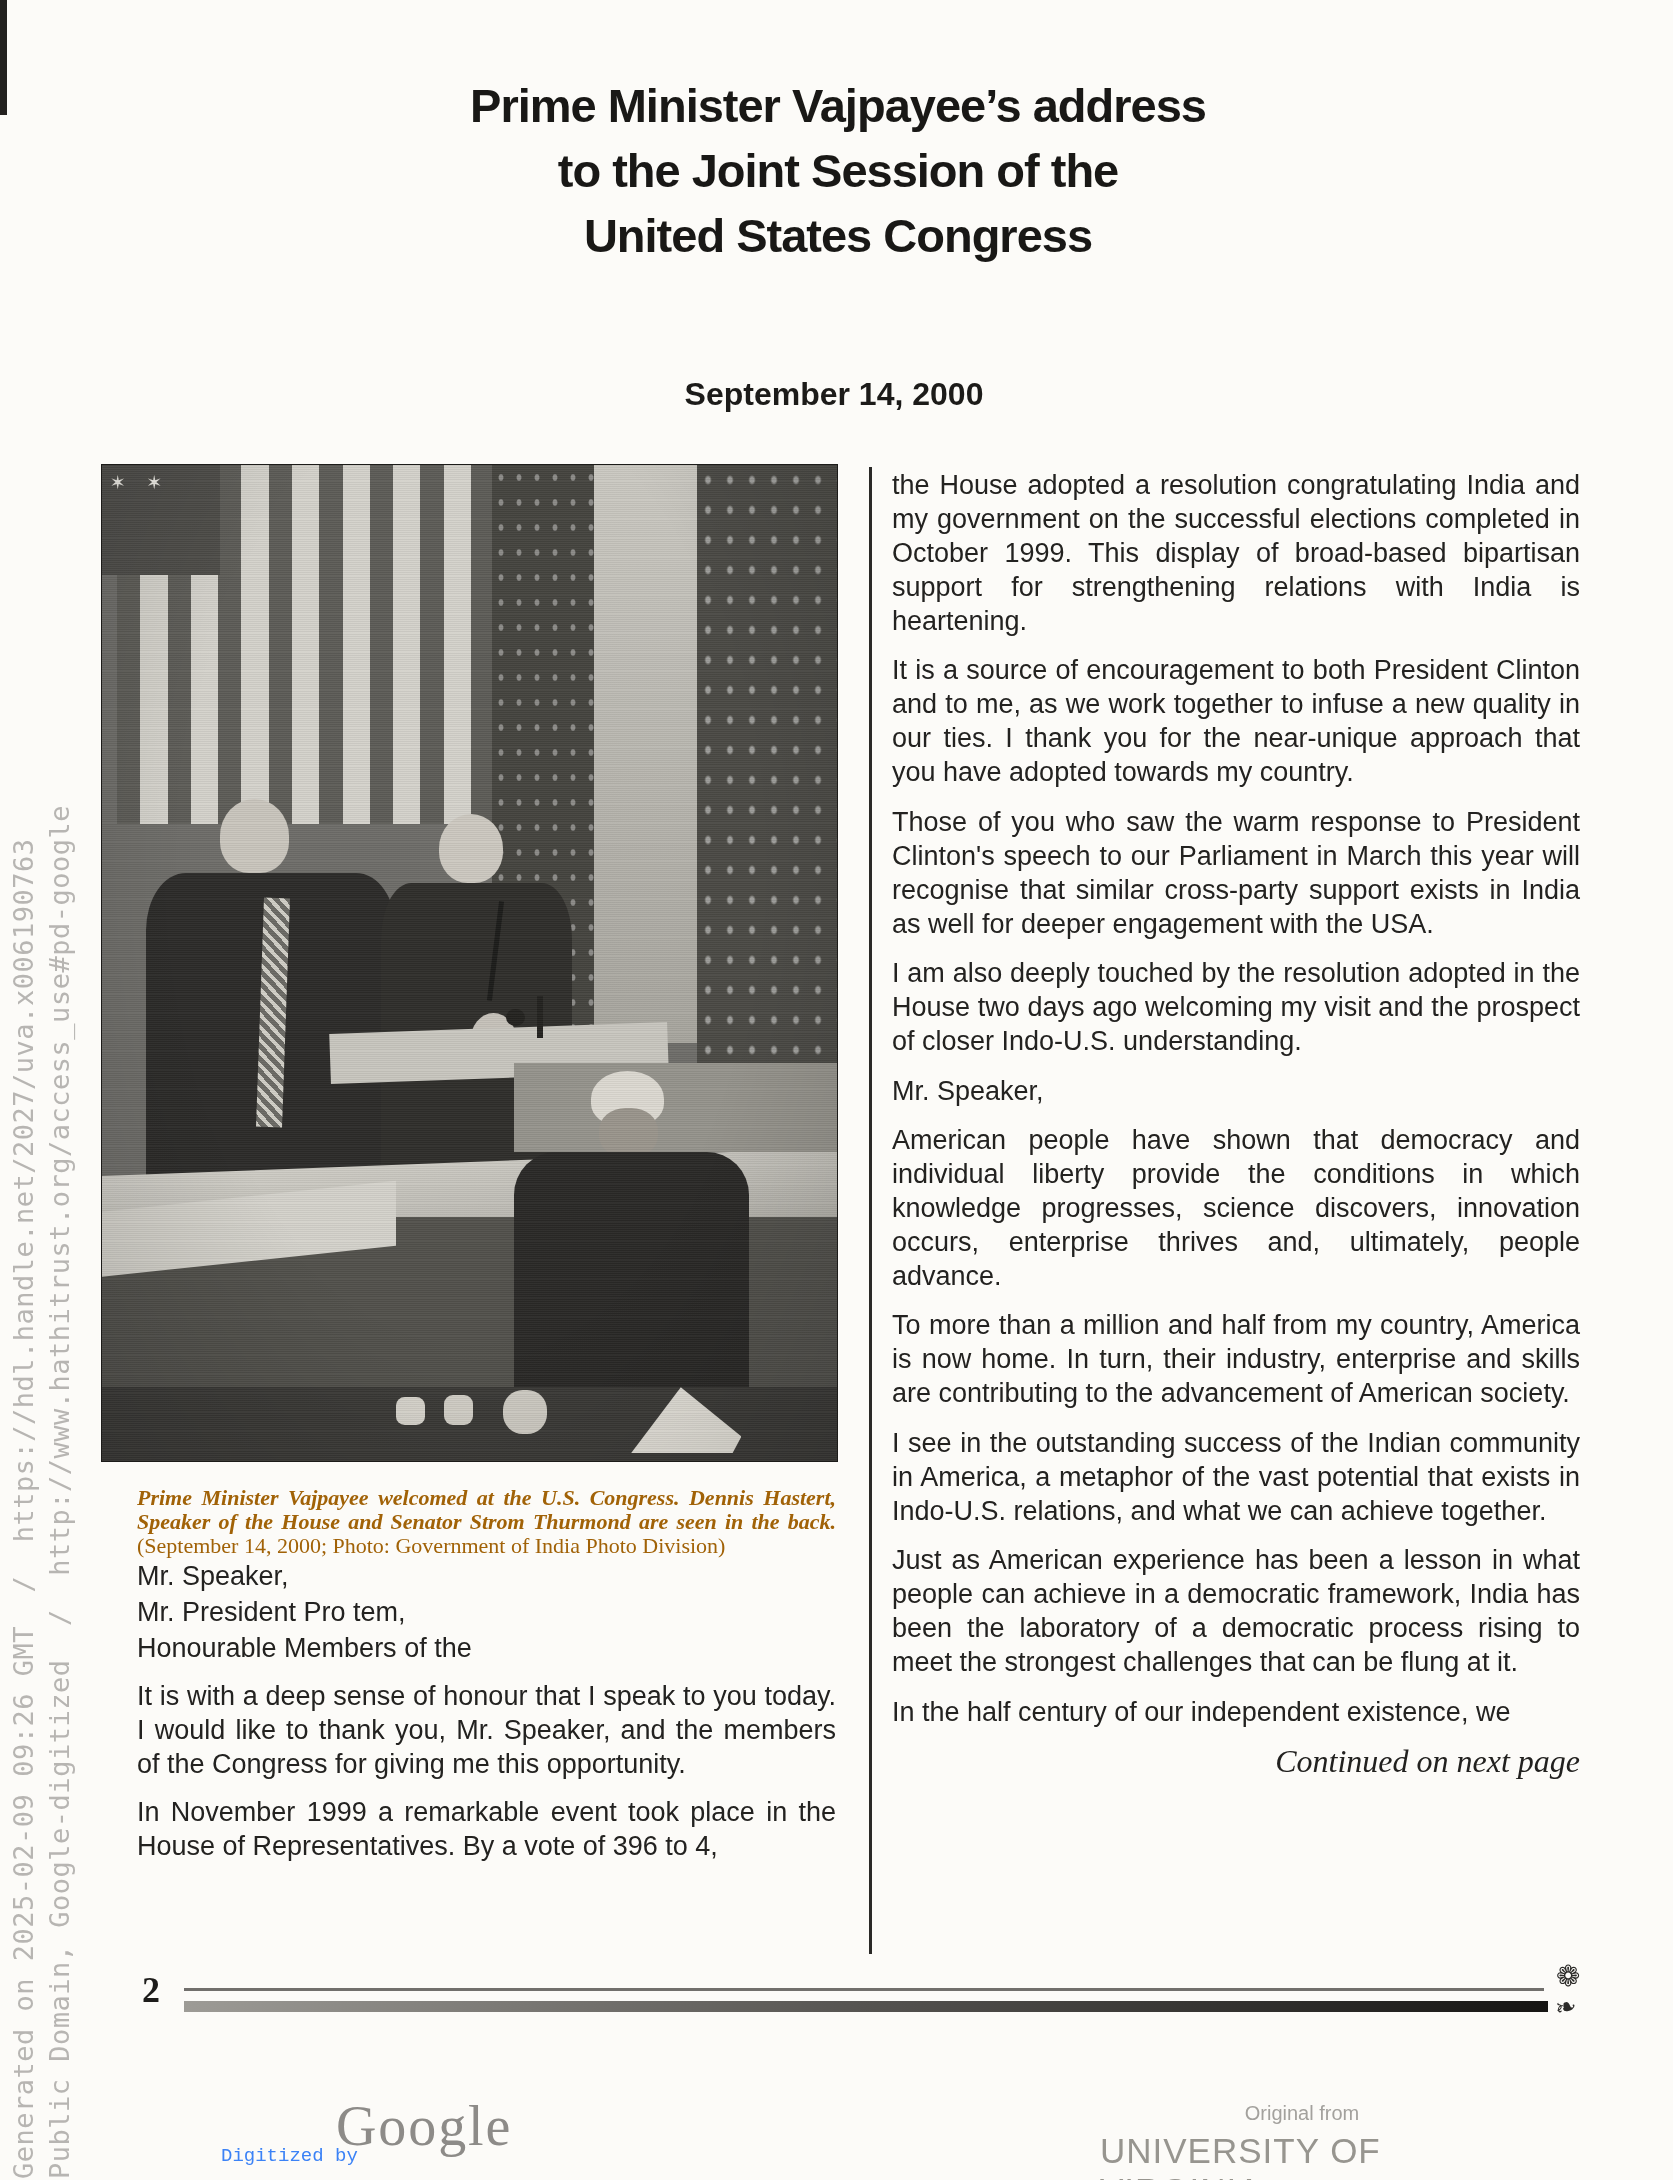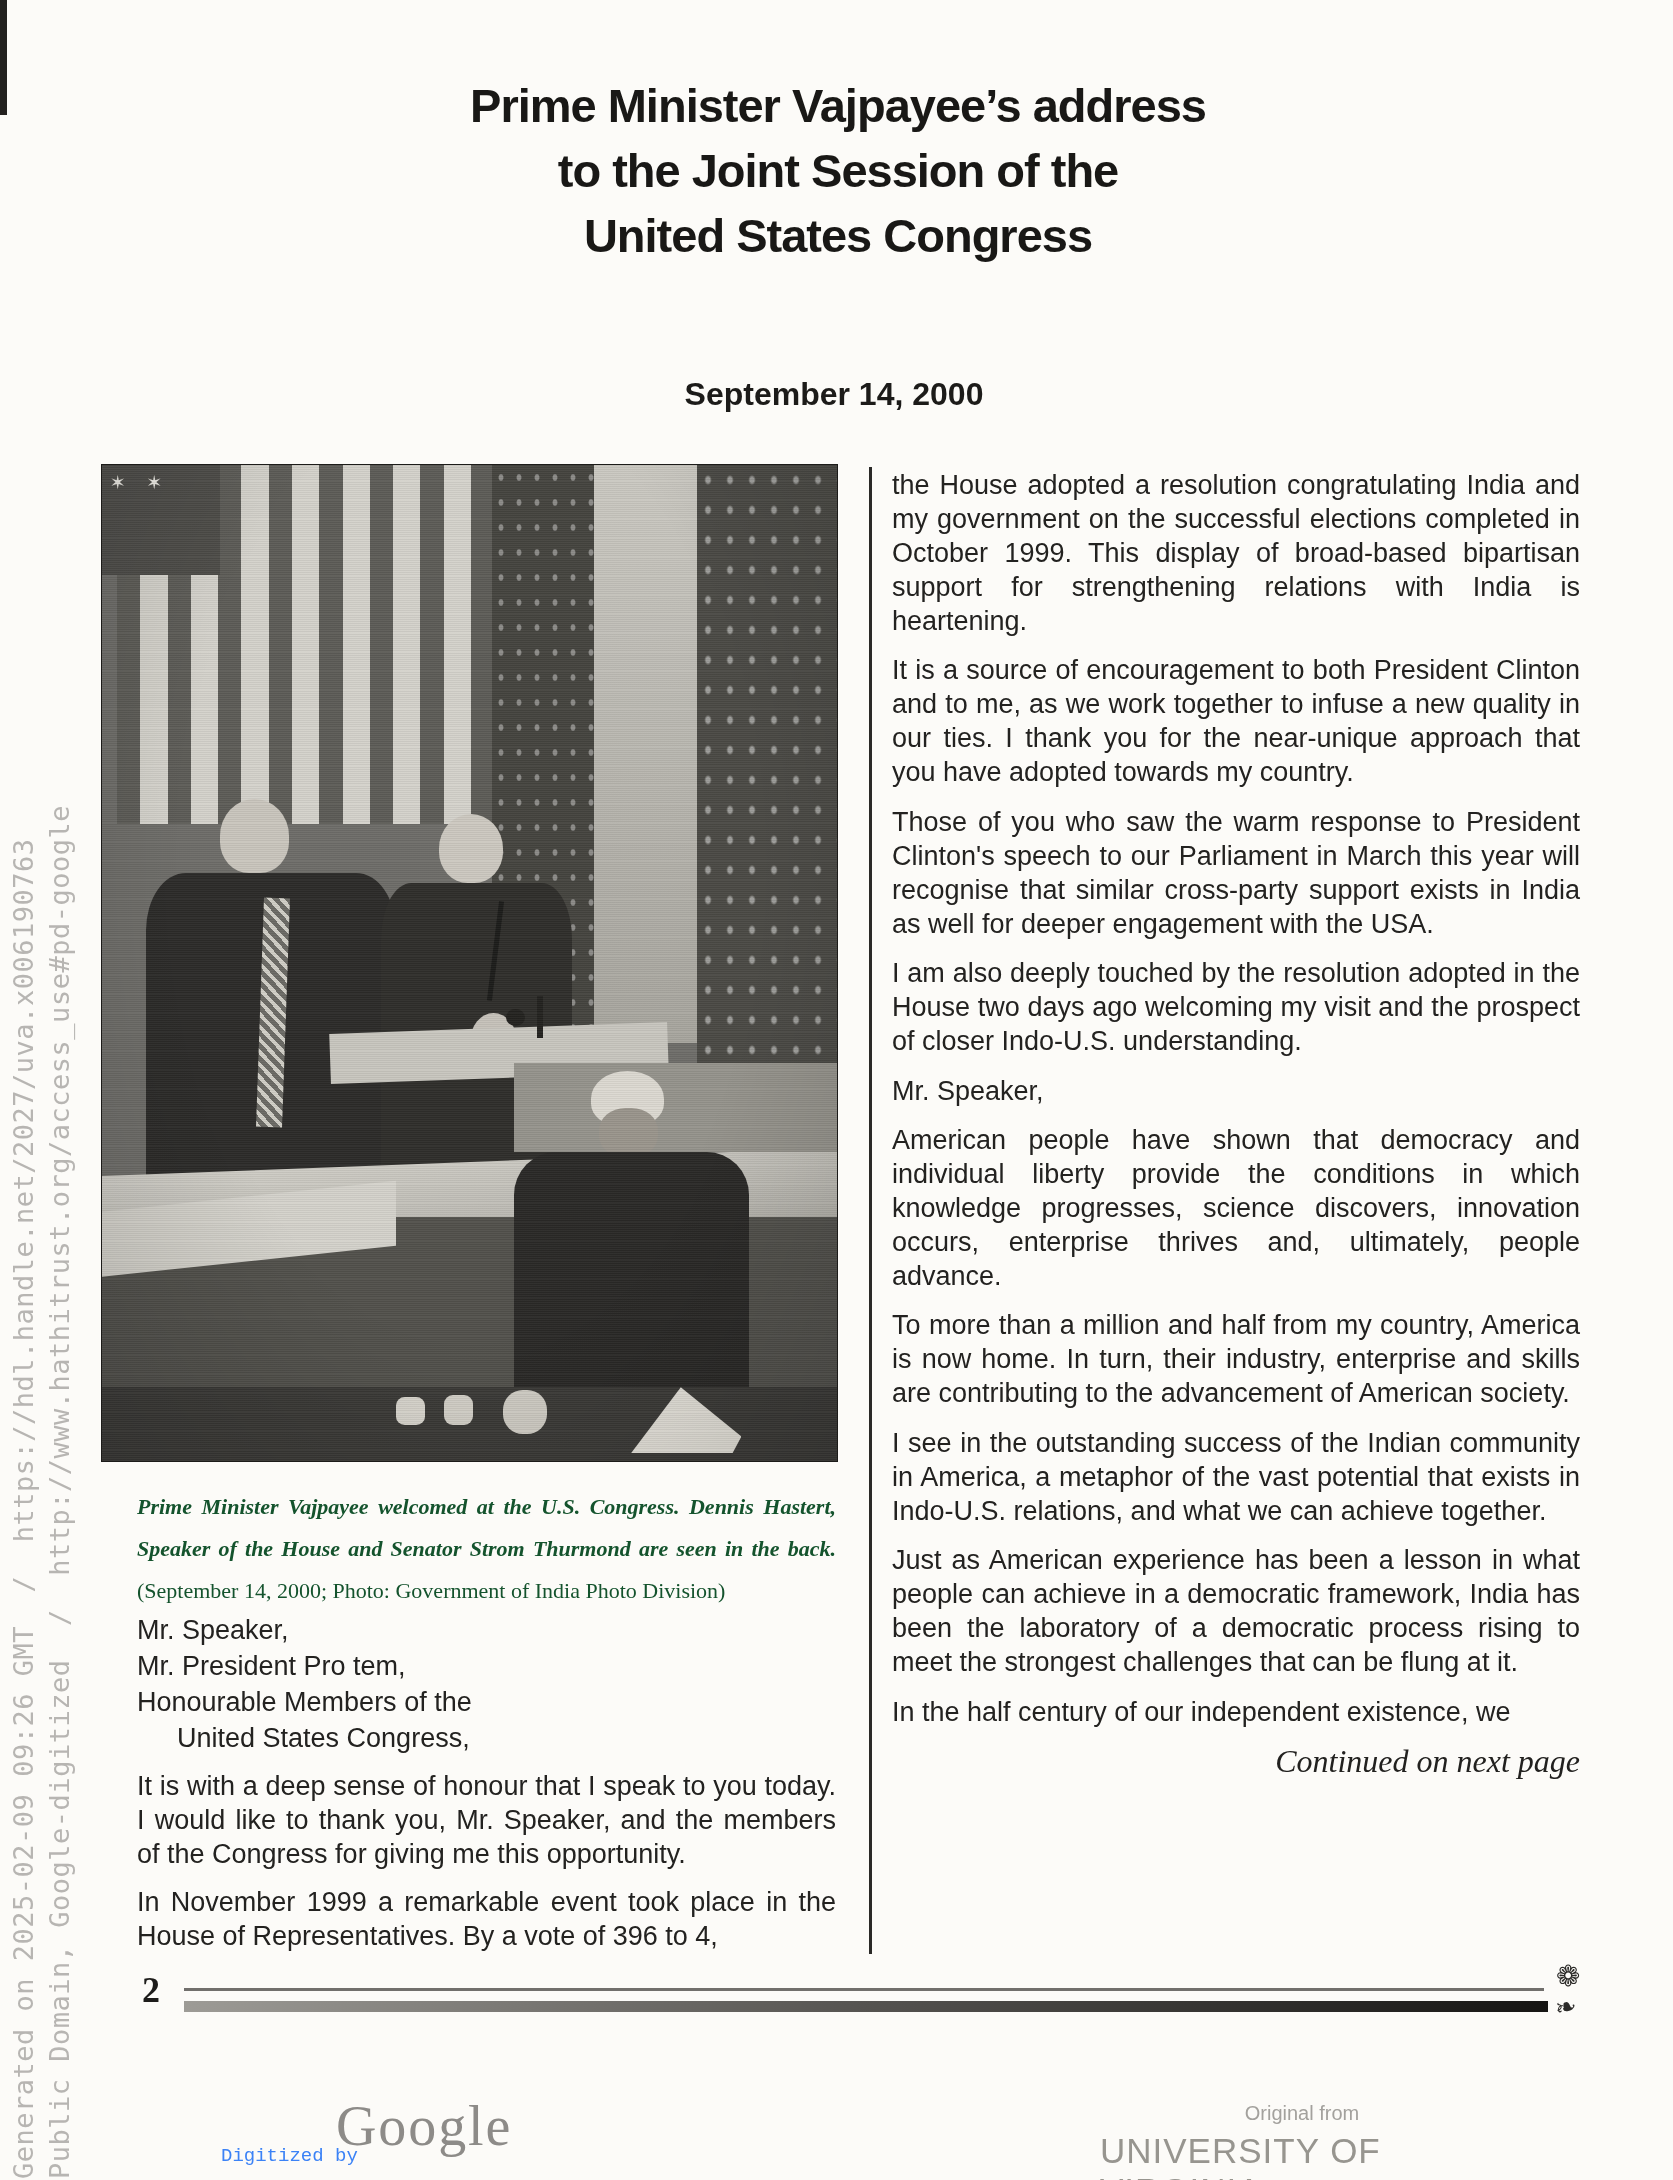--- a/index.html
+++ b/index.html
@@ -65,22 +65,22 @@
   .ph-grain{left:0;top:0;width:100%;height:100%;
     background:repeating-linear-gradient(0deg,rgba(255,255,255,.035) 0 1px,rgba(0,0,0,.05) 1px 1.9px),
                radial-gradient(ellipse at 50% 40%,rgba(0,0,0,0) 55%,rgba(0,0,0,.14));}
   
   .divider{position:absolute;left:869px;top:467px;width:2.9px;height:1487px;background:#2a2927;}
   .col{font-size:27px;line-height:34px;text-align:justify;color:#232220;}
   .col p{margin:0 0 15.4px 0;}
   .left-col{position:absolute;left:137px;top:1467px;width:699px;}
   .right-col{position:absolute;left:892px;top:468px;width:688px;}
   .caption{
-    font-family:"Liberation Serif",serif;font-size:22px;line-height:42px;
-    text-align:justify;margin:0 0 21px 0;color:#14532d;
+    font-family:"Liberation Serif",serif;font-size:22px;line-height:24px;
+    text-align:justify;margin:0 0 21px 0;color:#a16207;
   }
   .caption .cap-i{font-style:italic;font-weight:700;}
   .salutation div{line-height:36px;text-align:left;}
   .salutation .indent{padding-left:40px;}
   .left-col p{margin:13.4px 0 0 0;}
   .left-col p:first-of-type{margin-top:19px;}
   .continued{
     font-family:"Liberation Serif",serif;font-style:italic;font-size:32px;
     text-align:right;margin-top:5.8px;color:#22211f;
   }
@@ -153,21 +153,20 @@
   </div>
 
   <div class="divider"></div>
 
   <div class="left-col col">
     <p class="caption"><span class="cap-i">Prime Minister Vajpayee welcomed at the U.S. Congress. Dennis Hastert, Speaker of the House and Senator Strom Thurmond are seen in the back.</span><span> (September 14, 2000; Photo: Government of India Photo Division)</span></p>
     <div class="salutation">
       <div>Mr. Speaker,</div>
       <div>Mr. President Pro tem,</div>
       <div>Honourable Members of the</div>
-      <div class="indent">United States Congress,</div>
     </div>
     <p>It is with a deep sense of honour that I speak to you today. I would like to thank you, Mr. Speaker, and the members of the Congress for giving me this opportunity.</p>
     <p>In November 1999 a remarkable event took place in the House of Representatives. By a vote of 396 to 4,</p>
   </div>
 
   <div class="right-col col">
     <p>the House adopted a resolution congratulating India and my government on the successful elections completed in October 1999. This display of broad-based bipartisan support for strengthening relations with India is heartening.</p>
     <p>It is a source of encouragement to both President Clinton and to me, as we work together to infuse a new quality in our ties. I thank you for the near-unique approach that you have adopted towards my country.</p>
     <p>Those of you who saw the warm response to President Clinton's speech to our Parliament in March this year will recognise that similar cross-party support exists in India as well for deeper engagement with the USA.</p>
     <p>I am also deeply touched by the resolution adopted in the House two days ago welcoming my visit and the prospect of closer Indo-U.S. understanding.</p>

